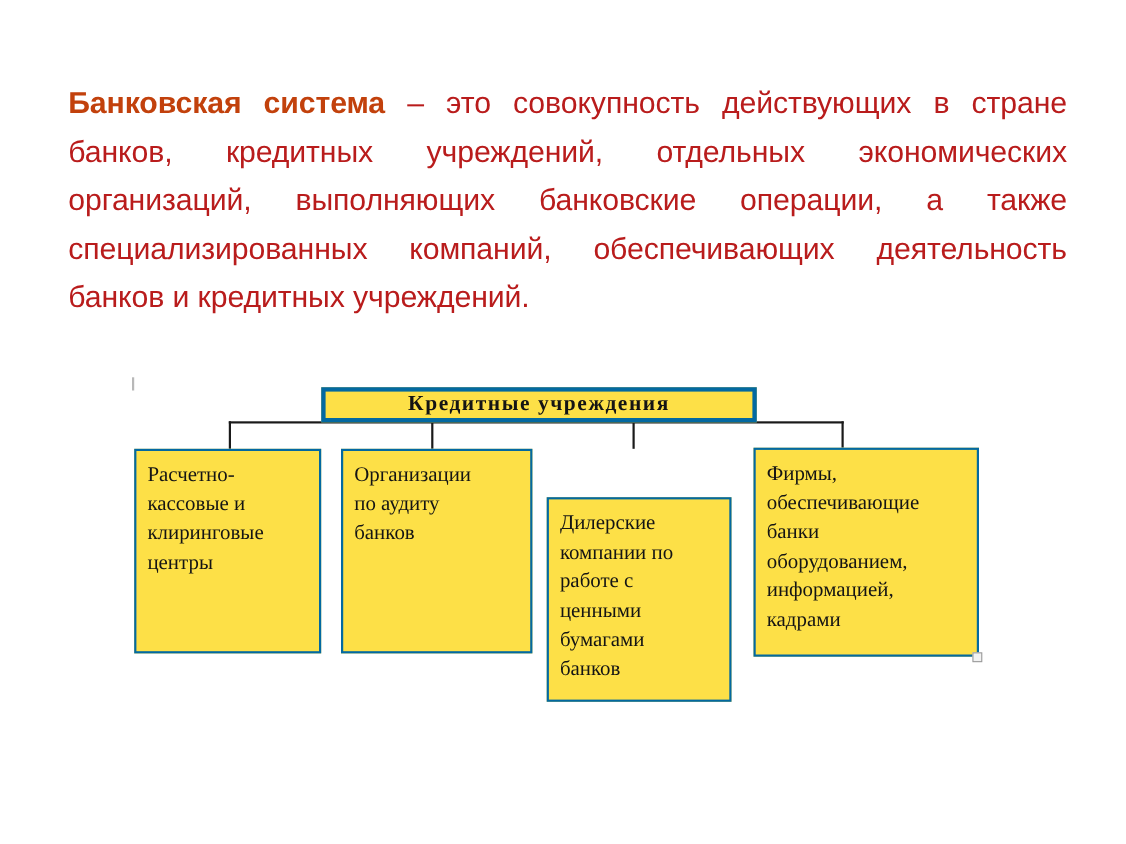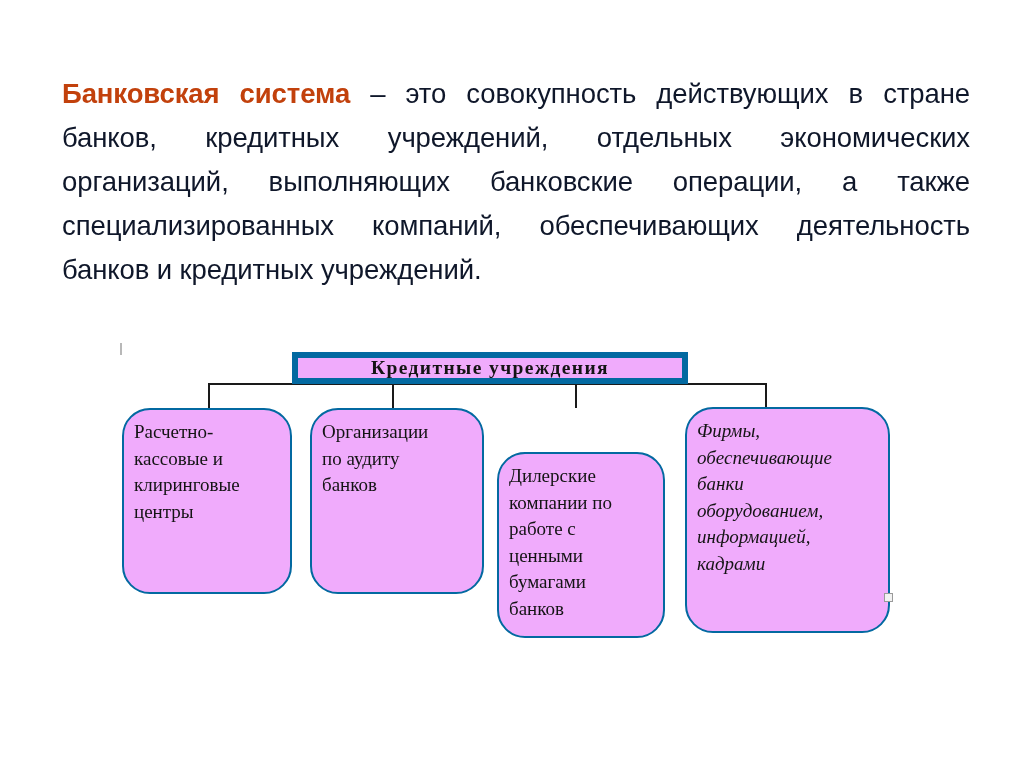--- a/index.html
+++ b/index.html
@@ -29,21 +29,21 @@
     text-align: justify;
     text-justify: inter-word;
     color: #111111;
     letter-spacing: -0.1px;
   }
   #definition-paragraph .term {
     color: #c2410c;
     font-weight: 700;
   }
   #definition-paragraph .rest {
-    color: #0f172a;
+    color: #b91c1c;
   }
 
   
   #org-diagram {
     position: absolute;
     left: 0;
     top: 0;
     width: 1024px;
     height: 767px;
     pointer-events: none;
@@ -51,22 +51,22 @@
   #org-diagram .node,
   #org-diagram .connector,
   #org-diagram .handle,
   #org-diagram .artifact {
     pointer-events: auto;
   }
 
   .node {
     position: absolute;
     box-sizing: border-box;
-    background: #f0abfc;
-    border: 6px solid #0369a1;
+    background: #fde047;
+    border: 4px solid #0369a1;
     font-family: "Liberation Serif", serif;
     color: #141414;
   }
 
   
   #node-root {
     left: 292px;
     top: 352px;
     width: 396px;
     height: 32px;
@@ -78,34 +78,33 @@
     font-weight: 700;
     font-size: 19.5px;
     letter-spacing: 1.4px;
     white-space: nowrap;
   }
 
   
   .node.leaf {
     border-width: 2px;
     padding: 9px 0 0 10px;
-    border-radius: 28px;
   }
   .node.leaf .node-label {
     display: block;
     font-size: 19px;
     line-height: 26.5px;
     font-weight: 400;
     white-space: pre-line;
   }
 
   #node-leaf-0 { left: 122px; top: 408px; width: 170px; height: 186px; }
   #node-leaf-1 { left: 310px; top: 408px; width: 174px; height: 186px; }
   #node-leaf-2 { left: 497px; top: 408px; width: 168px; height: 186px; margin-top: 44px; }
-  #node-leaf-3 { left: 685px; top: 407px; width: 205px; height: 226px; font-style: italic; }
+  #node-leaf-3 { left: 685px; top: 407px; width: 205px; height: 190px; }
 
   
   .connector {
     position: absolute;
     background: #1a1a1a;
   }
   .connector.vert  { width: 2px; }
   .connector.horiz { height: 2px; }
 
   

